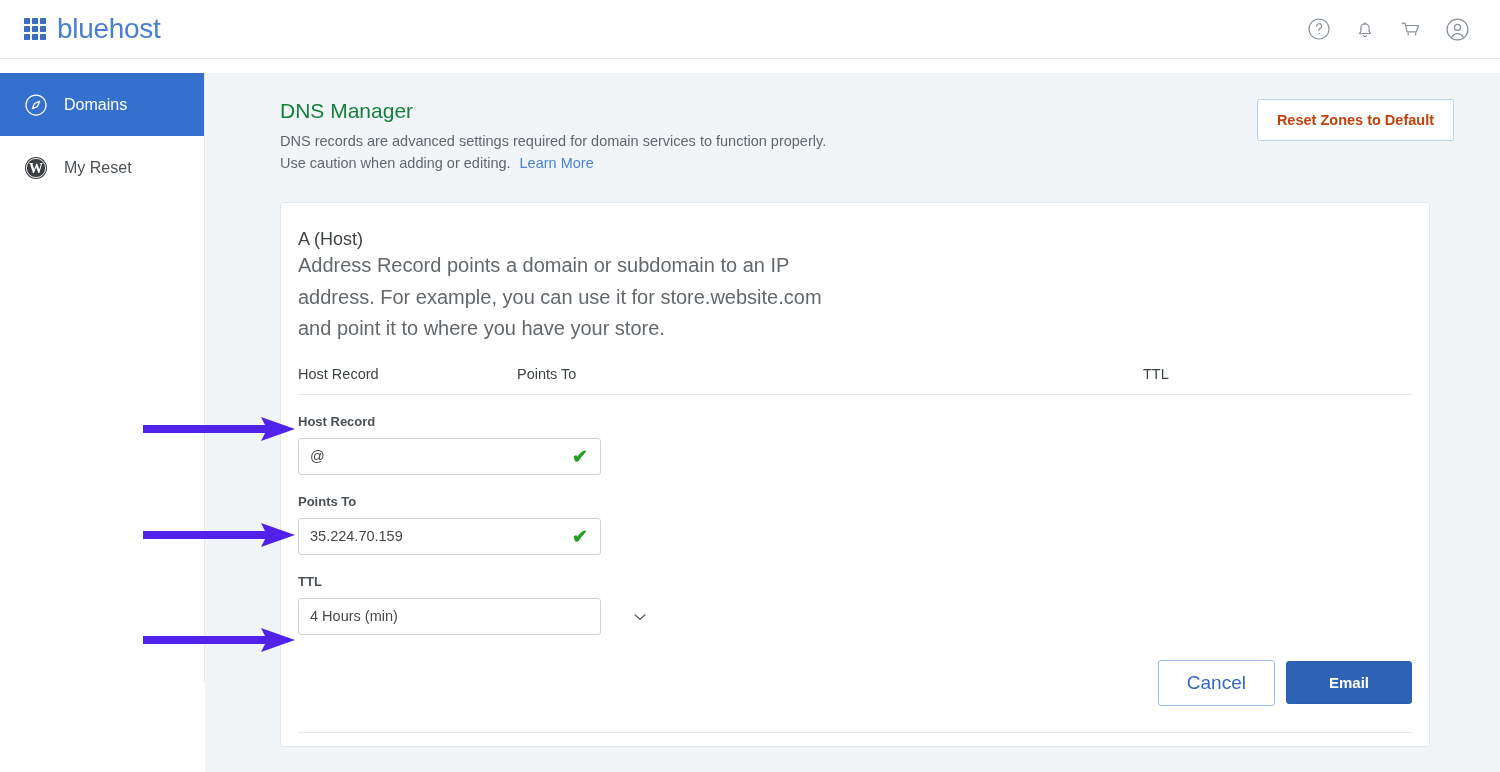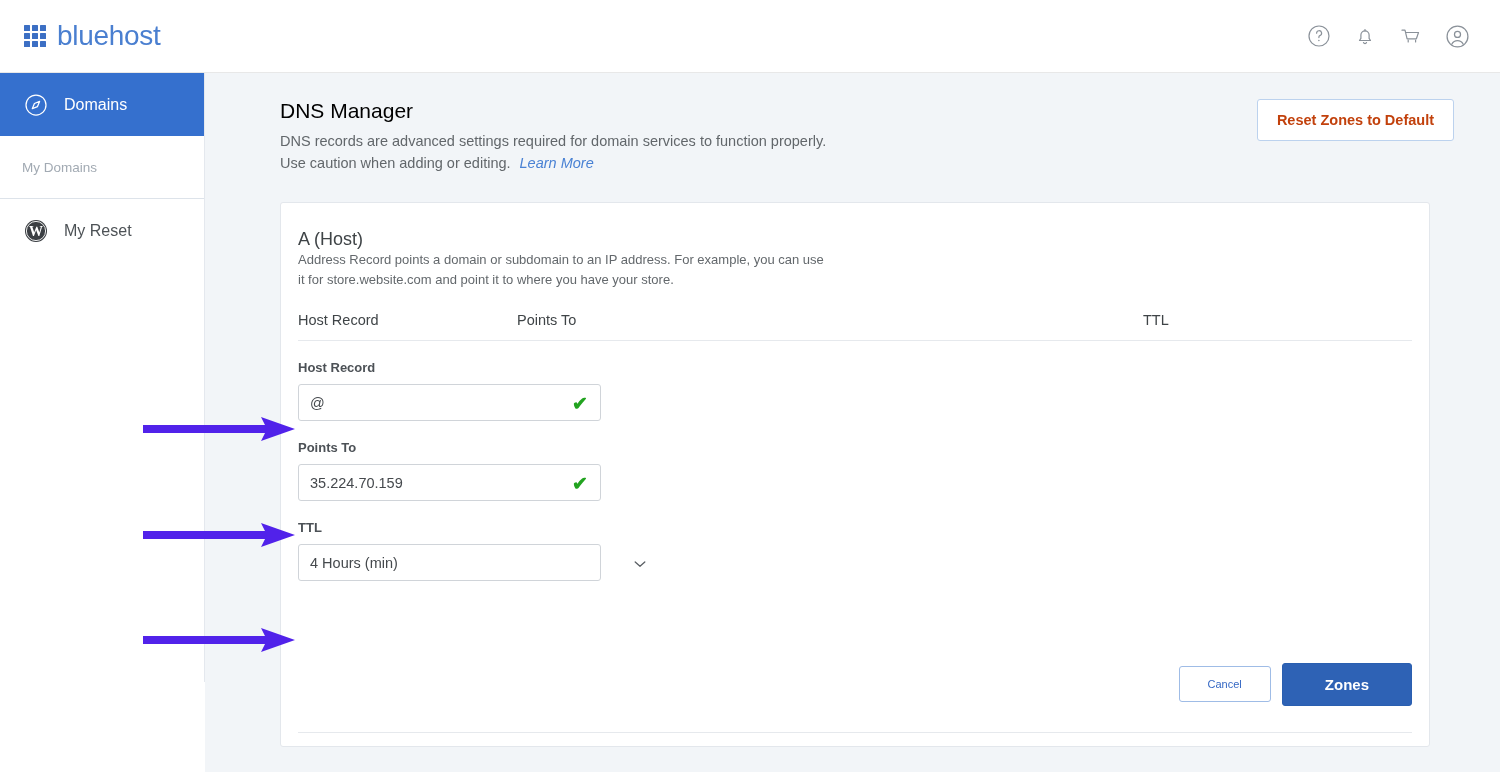--- a/index.html
+++ b/index.html
@@ -6,21 +6,21 @@
   html, body {
     width: 1500px; height: 772px;
     font-family: "Liberation Sans", sans-serif;
     background: #ffffff;
     overflow: hidden;
   }
   .app { position: relative; width: 1500px; height: 772px; }
 
   
   .topbar {
-    position: absolute; left: 0; top: 0; width: 1500px; height: 73px;
+    position: absolute; left: 0; top: 0; width: 1500px; height: 59px;
     background: #ffffff;
     border-bottom: 1px solid #e8e8e8;
     display: flex; align-items: center; justify-content: space-between;
     padding: 0 30px 0 24px;
   }
   .brand { display: flex; align-items: center; gap: 11px; }
   .brand-grid {
     width: 22px; height: 22px;
     display: grid; grid-template-columns: repeat(3, 1fr); grid-template-rows: repeat(3, 1fr);
     gap: 2.5px;
@@ -53,40 +53,40 @@
   .sub-item { font-size: 13.5px; color: #a2aab3; cursor: pointer; }
 
   
   .main {
     position: absolute; left: 205px; top: 73px;
     width: 1295px; height: 699px;
     background: #f2f5f8;
     padding: 26px 46px 0 75px;
   }
   .page-head { display: flex; justify-content: space-between; align-items: flex-start; }
-  .page-title { font-size: 21px; color: #000000; font-weight: 400; margin-bottom: 7px; }
+  .page-title { font-size: 21px; color: #15803d; font-weight: 400; margin-bottom: 7px; }
   .page-desc { font-size: 14.5px; color: #62676b; line-height: 1.55; max-width: 565px; }
-  .page-desc a { color: #4a82d4; text-decoration: none; margin-left: 9px; cursor: pointer; font-style: italic; }
+  .page-desc a { color: #4a82d4; text-decoration: none; margin-left: 9px; cursor: pointer; }
   .btn-outline-lt {
     border: 1px solid #bcd2ee; background: #ffffff; color: #c2410c;
     font-size: 14.5px; font-weight: 700; border-radius: 3px;
     padding: 12px 19px; cursor: pointer; white-space: nowrap;
     font-family: "Liberation Sans", sans-serif;
   }
 
   
   .card {
     margin-top: 27px; background: #ffffff;
     border: 1px solid #e3e7ec; border-radius: 3px;
     width: 1150px; height: 545px;
     padding: 26px 0 0 0; position: relative;
   }
   .card-inner { padding: 0 17px 0 17px; }
   .card-title { font-size: 18px; color: #3f4447; margin-bottom: 0; }
-  .card-desc { font-size: 13px; color: #63686c; line-height: 1.58; max-width: 528px; }
+  .card-desc { font-size: 20px; color: #63686c; line-height: 1.58; max-width: 528px; }
 
   .col-head {
     display: flex; margin-top: 21px;
     border-bottom: 1px solid #e6e9ed; padding-bottom: 12px;
     font-size: 14.5px; color: #3f4447;
   }
   .col-head .c1 { width: 219px; }
   .col-head .c2 { width: 626px; }
   .col-head .c3 { width: 200px; }
 
@@ -116,21 +116,21 @@
     position: absolute; right: 11px; top: 50%; transform: translateY(-50%);
     pointer-events: none; color: #5a5f64;
   }
 
   .card-actions {
     position: absolute; right: 17px; bottom: 40px;
     display: flex; gap: 11px; align-items: center;
   }
   .btn-cancel {
     border: 1px solid #9fbce6; background: #ffffff; color: #3568c4;
-    font-size: 11px; border-radius: 3px; padding: 11px 28px; cursor: pointer;
+    font-size: 19px; border-radius: 3px; padding: 11px 28px; cursor: pointer;
     font-family: "Liberation Sans", sans-serif;
   }
   .btn-save {
     border: 1px solid #2a5fb0; background: #2e62b5; color: #ffffff;
     font-size: 15px; font-weight: 700; border-radius: 3px; padding: 12px 42px; cursor: pointer;
     font-family: "Liberation Sans", sans-serif;
   }
   .card-divider {
     position: absolute; left: 17px; right: 17px; bottom: 13px;
     height: 1px; background: #e6e9ed;
@@ -197,23 +197,20 @@
     <div class="nav-item active">
       <span class="nav-ic">
         <svg width="26" height="26" viewBox="0 0 26 26" fill="none" stroke="#ffffff" stroke-width="1.25">
           <circle cx="13" cy="13" r="10"></circle>
           <path d="M16.6 9.4l-2.1 5.2-5.2 2.1 2.1-5.2 5.2-2.1z" stroke-linejoin="round"></path>
         </svg>
       </span>
       <span>Domains</span>
     </div>
 
-    <div class="sub-section">
-      <span class="sub-item">My Domains</span>
-    </div>
 
     <div class="nav-item">
       <span class="nav-ic">
         <svg width="26" height="26" viewBox="0 0 26 26">
           <circle cx="13" cy="13" r="11" fill="#3b3f43"></circle>
           <circle cx="13" cy="13" r="9.6" fill="none" stroke="#ffffff" stroke-width="0.9"></circle>
           <text x="13" y="18.2" font-family="Liberation Serif, serif" font-size="14" font-weight="700" fill="#ffffff" text-anchor="middle">W</text>
         </svg>
       </span>
       <span>My Reset</span>
@@ -271,21 +268,21 @@
               <svg width="12" height="8" viewBox="0 0 12 8" fill="none" stroke="#5a5f64" stroke-width="1.3">
                 <path d="M1.2 2l4.8 4.2L10.8 2" stroke-linecap="round" stroke-linejoin="round"></path>
               </svg>
             </span>
           </div>
         </div>
       </div>
 
       <div class="card-actions">
         <button class="btn-cancel">Cancel</button>
-        <button class="btn-save">Zones</button>
+        <button class="btn-save">Email</button>
       </div>
 
       <div class="card-divider"></div>
     </div>
   </div>
 
   <div class="arrow" style="left:143px; top:414px;">
     <svg width="158" height="30" viewBox="0 0 158 30">
       <rect x="0" y="11" width="126" height="8" fill="#5122ea"></rect>
       <path d="M118 3 L152 15 L118 27 L124 15 Z" fill="#5122ea"></path>

